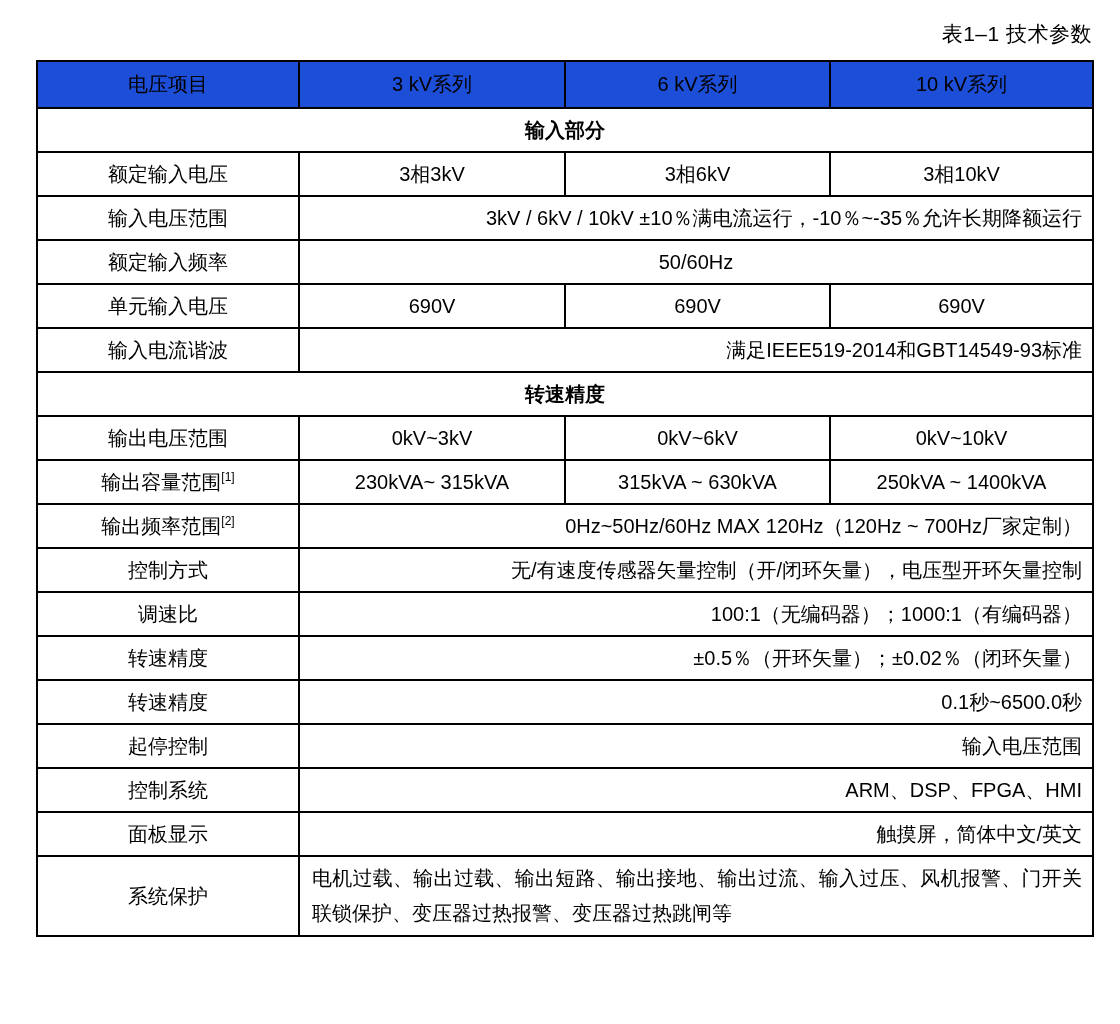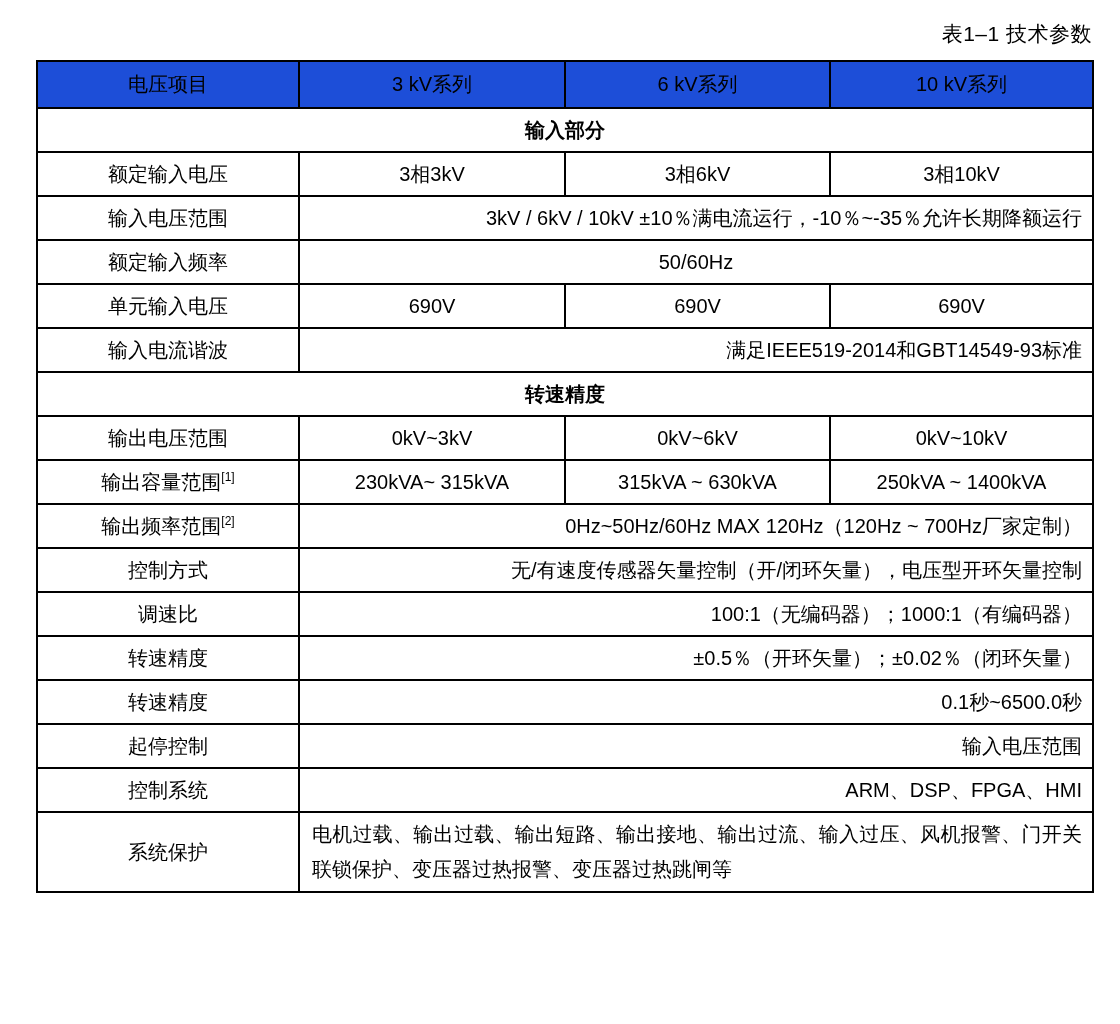--- a/index.html
+++ b/index.html
@@ -157,18 +157,22 @@
         </tr>
         <tr>
           <td class="label"><span>起停控制</span></td>
           <td class="val-left" colspan="3"><span>输入电压范围</span></td>
         </tr>
         <tr>
           <td class="label"><span>控制系统</span></td>
           <td class="val-left" colspan="3"><span>ARM、DSP、FPGA、HMI</span></td>
         </tr>
         <tr>
+          <td class="label"><span>面板显示</span></td>
+          <td class="val-left" colspan="3"><span>触摸屏，简体中文/英文</span></td>
+        </tr>
+        <tr>
           <td class="label"><span>系统保护</span></td>
           <td class="val-left multiline" colspan="3"><span>电机过载、输出过载、输出短路、输出接地、输出过流、输入过压、风机报警、门开关联锁保护、变压器过热报警、变压器过热跳闸等</span></td>
         </tr>
       </tbody>
   </table>
 </div>
 
 </body></html>

